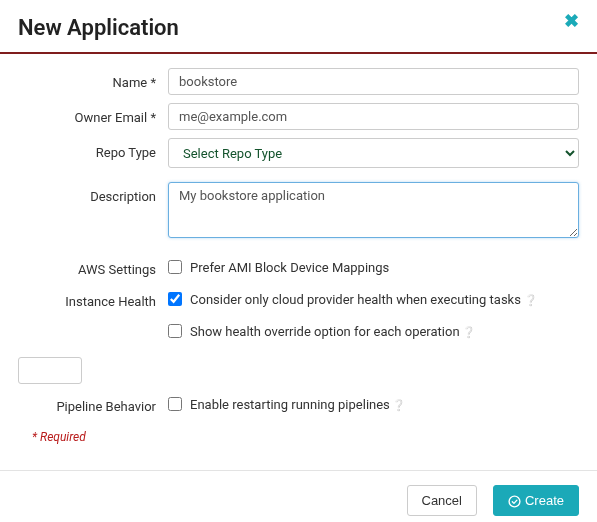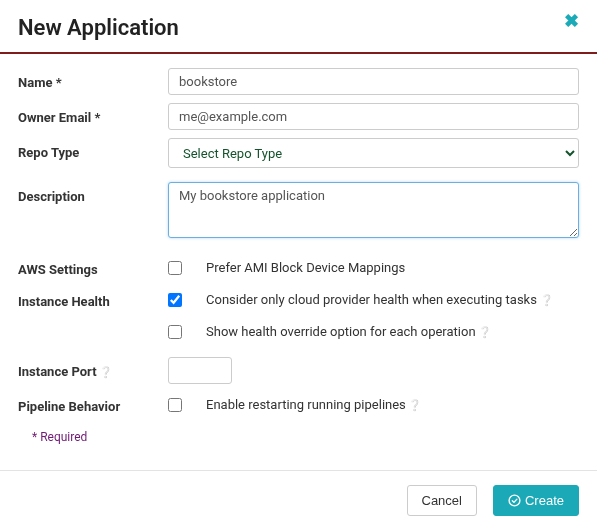--- a/index.html
+++ b/index.html
@@ -35,24 +35,24 @@
     .modal-body {
       padding: 14px 18px 10px;
     }
     .form-row {
       display: flex;
       align-items: flex-start;
       margin-bottom: 8px;
     }
     .form-label {
       width: 150px;
-      text-align: left;
+      text-align: right;
       padding-right: 12px;
       padding-top: 7px;
-      font-weight: 700;
+      font-weight: 400;
       font-size: 13px;
       color: #333;
     }
     .form-control-wrap {
       flex: 1;
     }
     input[type="text"], select, textarea {
       width: 100%;
       padding: 5px 10px;
       border: 1px solid #ccc;
@@ -70,22 +70,22 @@
       overflow: auto;
     }
     select {
       appearance: auto;
       background: #fff;
       color: #14532d;
       height: 30px;
     }
     .checkbox-row {
       display: flex;
-      align-items: flex-end;
-      gap: 24px;
+      align-items: center;
+      gap: 8px;
       padding: 4px 0;
       min-height: 24px;
     }
     .checkbox-row input[type="checkbox"] {
       width: 14px;
       height: 14px;
       cursor: pointer;
     }
     .checkbox-label {
       font-size: 13px;
@@ -94,22 +94,23 @@
     .help-icon {
       color: #aaa;
       font-size: 11px;
       margin-left: 3px;
       cursor: help;
     }
     .small-input {
       width: 64px !important;
     }
     .required-note {
+      font-style: italic;
       font-size: 12px;
-      color: #701a75;
+      color: #b91c1c;
       padding: 6px 0 0 14px;
     }
     .modal-footer {
       border-top: 1px solid #e3e3e3;
       padding: 14px 18px;
       display: flex;
       justify-content: flex-end;
       gap: 16px;
       margin-top: 16px;
     }
@@ -120,21 +121,21 @@
       cursor: pointer;
       border: 1px solid #ccc;
       background: #fff;
       color: #333;
     }
     .btn-primary {
       background: #1ba9b8;
       border-color: #1ba9b8;
       color: #fff;
       display: flex;
-      align-items: center;
+      align-items: flex-end;
       gap: 4px;
     }
     .btn-primary svg {
       width: 13px;
       height: 13px;
     }
     .spacer-row { height: 6px; }
   </style>
 </head>
 <body>
@@ -210,23 +211,20 @@
         <span class="checkbox-label">
           <span>Show health override option for each operation</span><span class="help-icon">❔</span>
         </span>
       </div>
     </div>
   </div>
 
   <div class="spacer-row"></div>
 
   <div class="form-row">
-    <div class="form-label">
-      <span>Instance Port</span><span class="help-icon">❔</span>
-    </div>
     <div class="form-control-wrap">
       <input type="text" class="small-input" value="" style="">
     </div>
   </div>
 
   <div class="form-row">
     <div class="form-label">Pipeline Behavior</div>
     <div class="form-control-wrap">
       <div class="checkbox-row">
         <input type="checkbox" style="">

